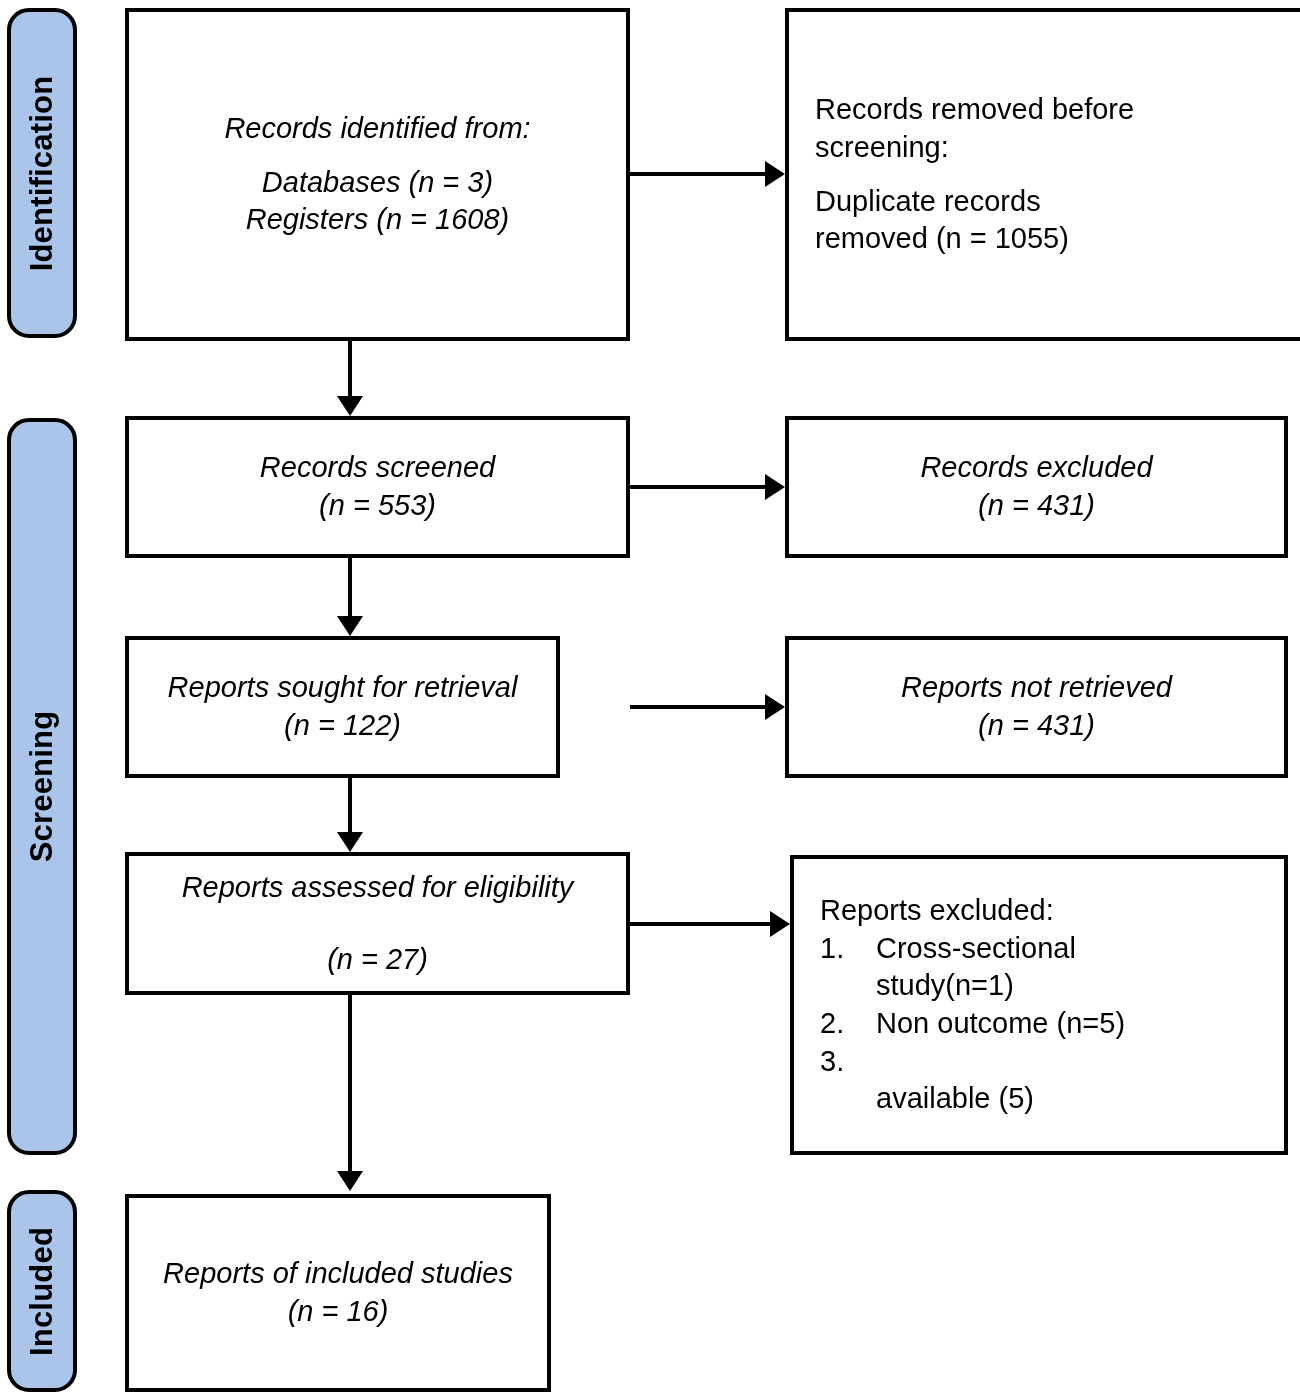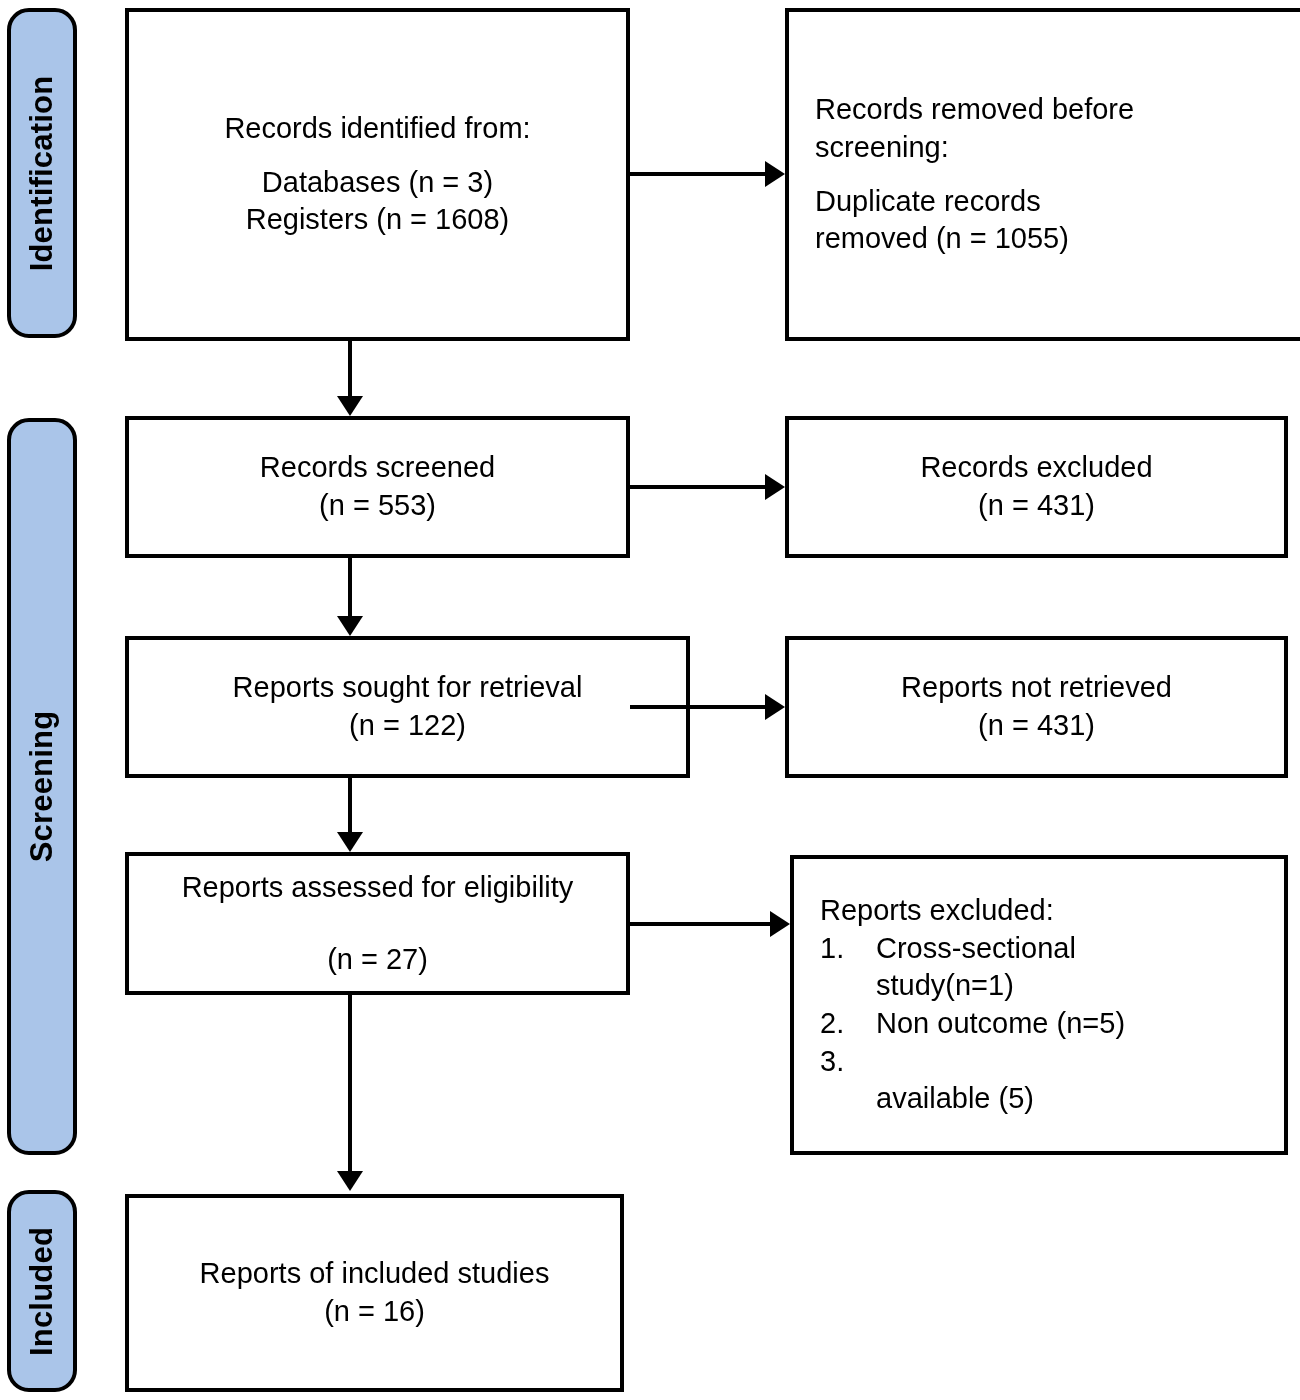--- a/index.html
+++ b/index.html
@@ -44,20 +44,21 @@
     background: #ffffff;
     border: 4px solid #000000;
     box-sizing: border-box;
     display: flex;
     flex-direction: column;
     justify-content: center;
   }
   .flow-box.center-align {
     align-items: center;
     text-align: left;
+    font-style: italic;
   }
   .flow-box.left-align {
     align-items: flex-start;
     text-align: left;
   }
   .box-text {
     font-size: 29px;
     color: #000000;
     line-height: 1.30;
     padding: 0 20px;
@@ -166,21 +167,21 @@
     <div class="box-text">Records excluded</div>
     <div class="box-text">(n = 431)</div>
   </div>
 
   <div class="h-line" style="left:630px; top:485px; width:138px;"></div>
   <div class="arrow-right" style="left:765px; top:474px;"></div>
 
   <div class="v-line" style="left:348px; top:558px; height:58px;"></div>
   <div class="arrow-down" style="left:337px; top:616px;"></div>
 
-  <div class="flow-box center-align" style="left:125px; top:636px; width:565px; height:142px;">
+  <div class="flow-box center-align" style="left:125px; top:636px; width:435px; height:142px;">
     <div class="box-text">Reports sought for retrieval</div>
     <div class="box-text">(n = 122)</div>
   </div>
 
   <div class="flow-box center-align" style="left:785px; top:636px; width:503px; height:142px;">
     <div class="box-text">Reports not retrieved</div>
     <div class="box-text">(n = 431)</div>
   </div>
 
   <div class="h-line" style="left:630px; top:705px; width:138px;"></div>
@@ -219,18 +220,18 @@
       </li>
     </ul>
   </div>
 
   <div class="h-line" style="left:630px; top:922px; width:143px;"></div>
   <div class="arrow-right" style="left:770px; top:911px;"></div>
 
   <div class="v-line" style="left:348px; top:995px; height:177px;"></div>
   <div class="arrow-down" style="left:337px; top:1171px;"></div>
 
-  <div class="flow-box center-align" style="left:125px; top:1194px; width:499px; height:198px;">
+  <div class="flow-box center-align" style="left:125px; top:1194px; width:426px; height:198px;">
     <div class="box-text">Reports of included studies</div>
     <div class="box-text">(n = 16)</div>
   </div>
 
 </div>
 
 </body></html>

